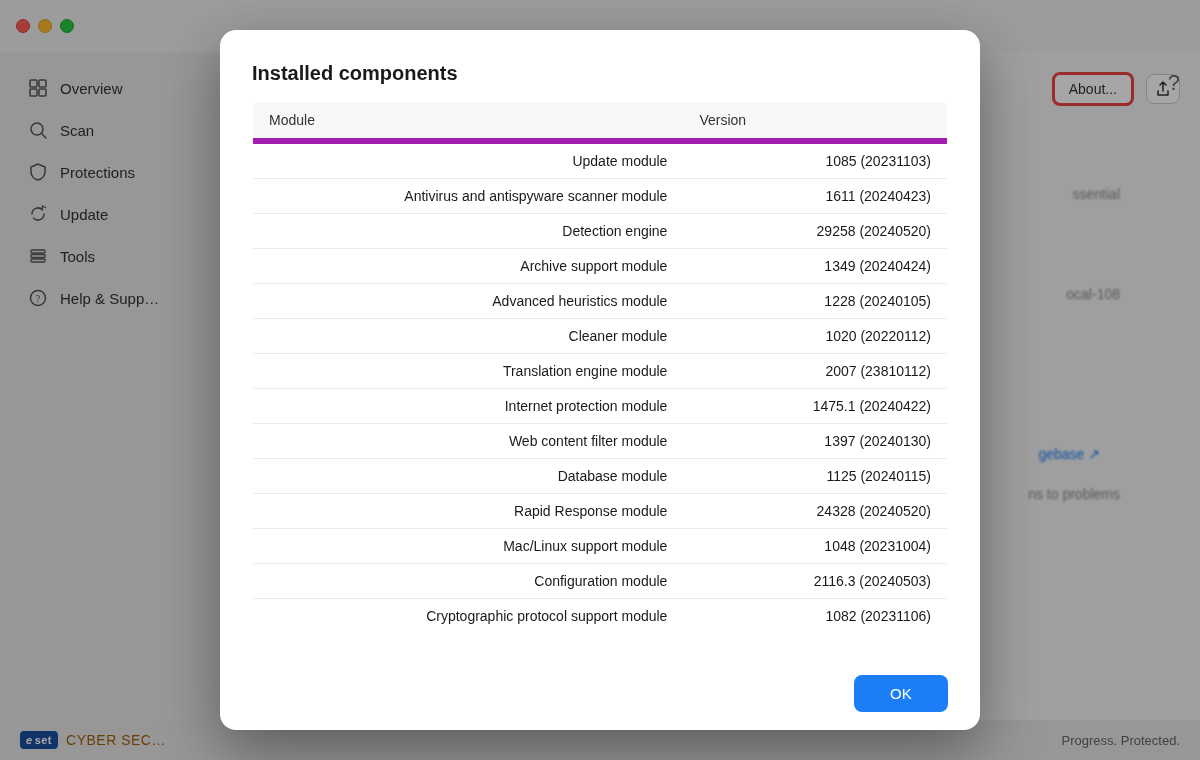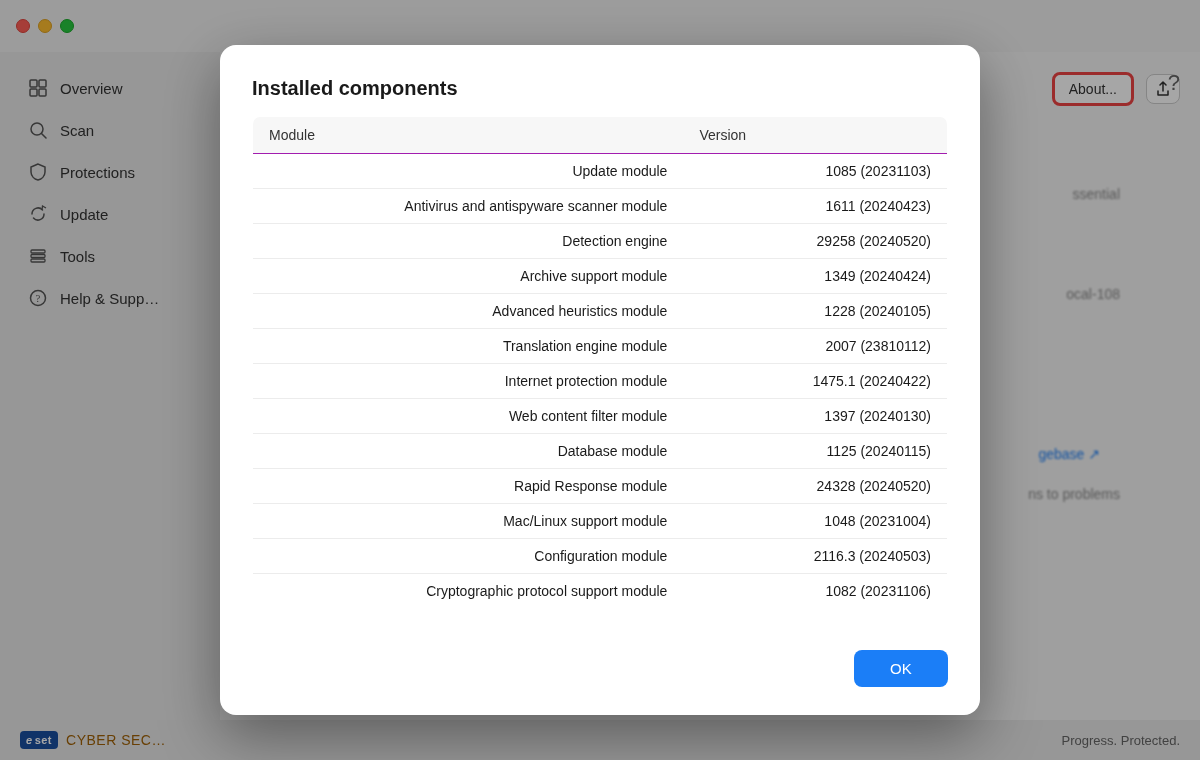--- a/index.html
+++ b/index.html
@@ -155,21 +155,21 @@
       border-collapse: collapse;
     }
 
     .components-table th {
       background: #f7f7f7;
       font-size: 14px;
       font-weight: 500;
       color: #333;
       padding: 10px 16px;
       text-align: left;
-      border-bottom: 1px solid #a21caf;
+      border-bottom: 6px solid #a21caf;
     }
 
     .components-table th:first-child {
       width: 62%;
     }
 
     .components-table th:last-child {
       width: 38%;
     }
 
@@ -379,20 +379,24 @@
           </tr>
           <tr>
             <td>Archive support module</td>
             <td>1349 (20240424)</td>
           </tr>
           <tr>
             <td>Advanced heuristics module</td>
             <td>1228 (20240105)</td>
           </tr>
           <tr>
+            <td>Cleaner module</td>
+            <td>1020 (20220112)</td>
+          </tr>
+          <tr>
             <td>Translation engine module</td>
             <td>2007 (23810112)</td>
           </tr>
           <tr>
             <td>Internet protection module</td>
             <td>1475.1 (20240422)</td>
           </tr>
           <tr>
             <td>Web content filter module</td>
             <td>1397 (20240130)</td>

